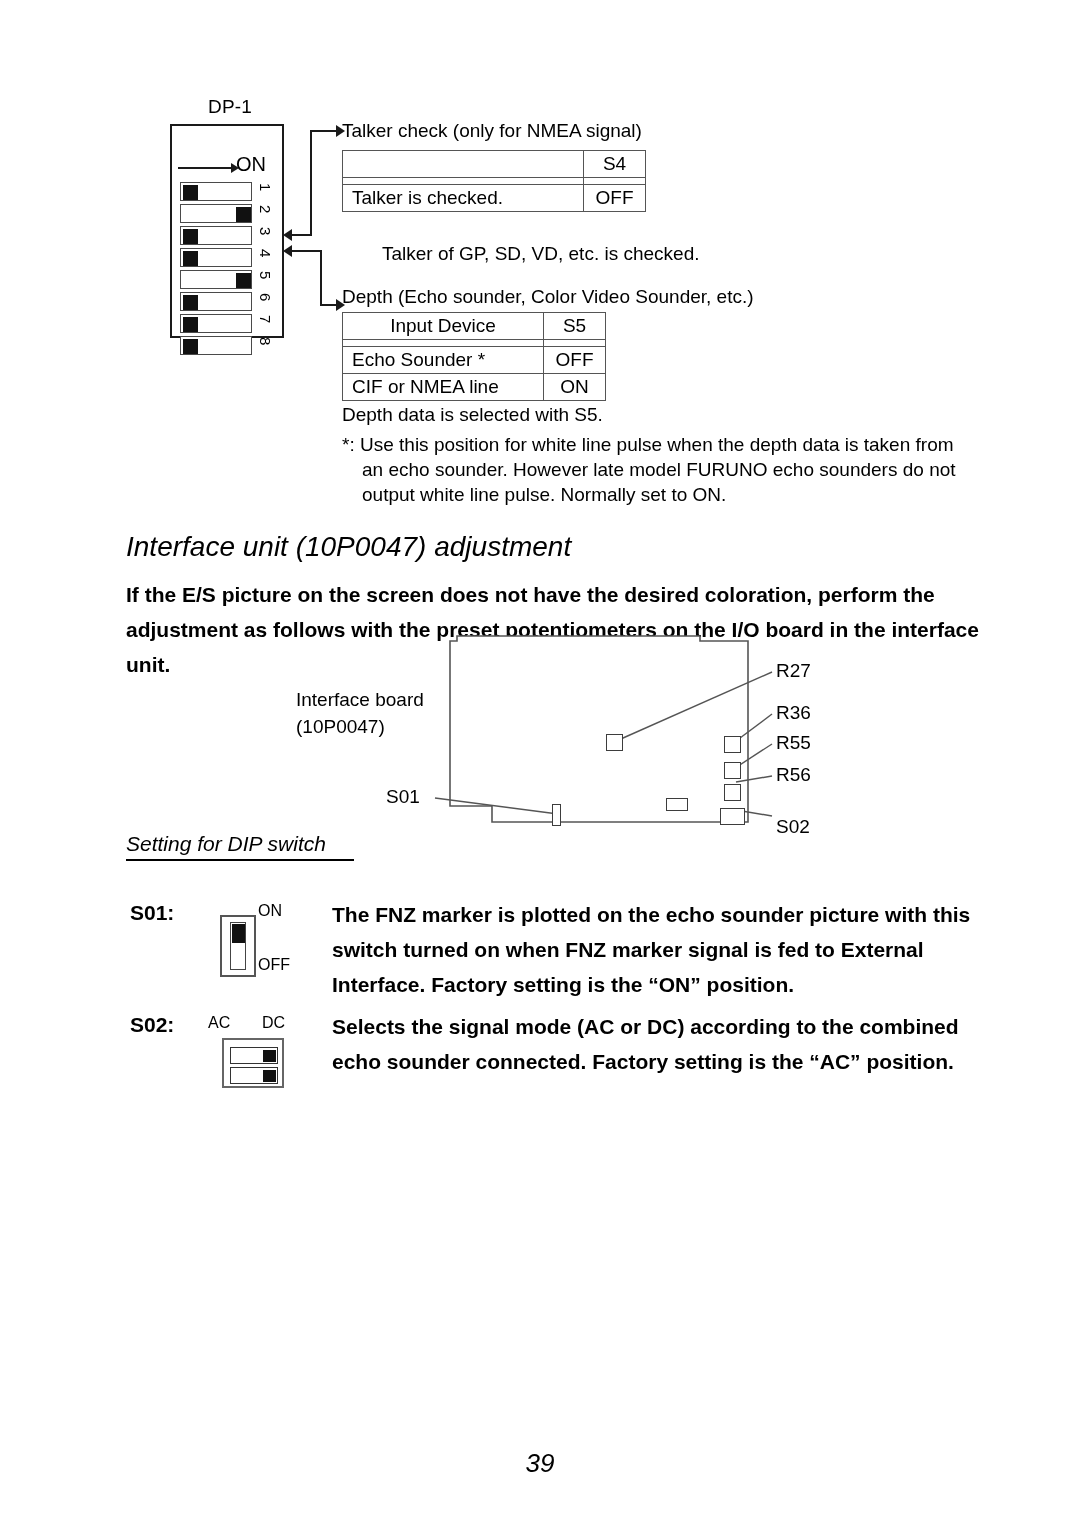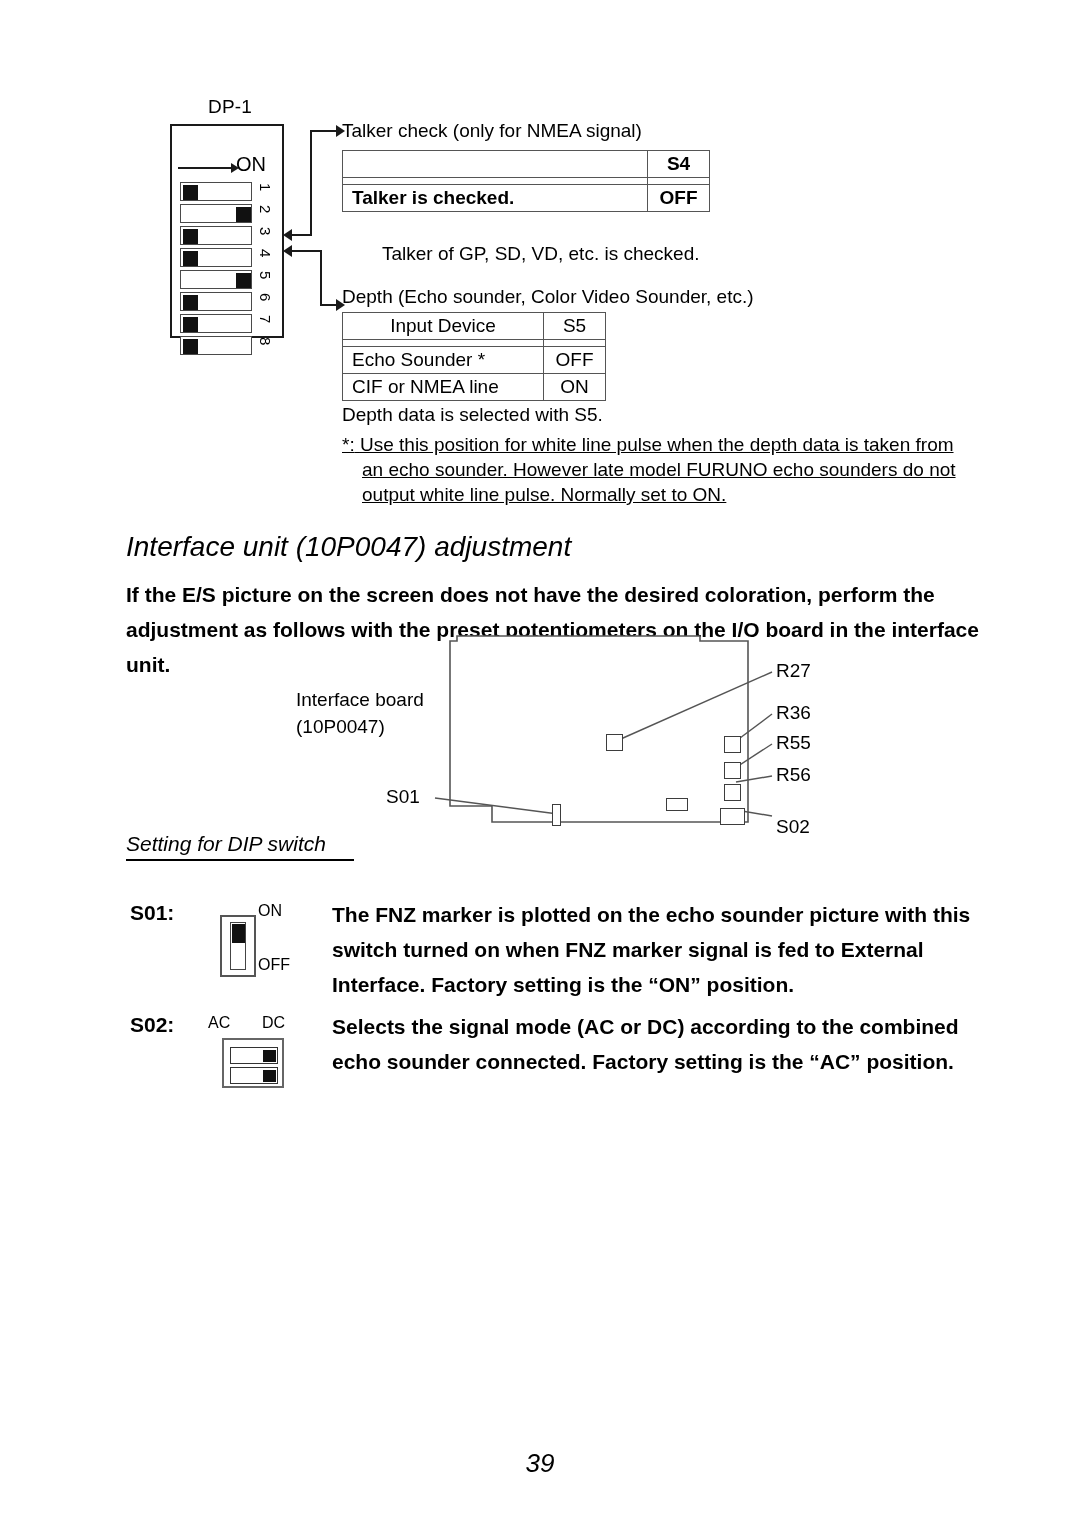--- a/index.html
+++ b/index.html
@@ -155,21 +155,20 @@
     font-size: 19px;
     white-space: nowrap;
   }
   #footnote {
     position: absolute;
     left: 342px;
     top: 432px;
     width: 620px;
     font-size: 19px;
     line-height: 25px;
-    text-decoration: underline;
   }
   #footnote .fn-body {
     display: block;
     padding-left: 20px;
     text-indent: -20px;
   }
 
   
   #sec-heading {
     position: absolute;
@@ -397,21 +396,21 @@
 
 <div class="conn" style="left:288px; top:250px; width:62px; height:62px;">
   <div class="seg-h" style="left:4px;  top:0px;  width:30px; height:2px;"></div>
   <div class="seg-v" style="left:32px; top:0px;  width:2px;  height:56px;"></div>
   <div class="seg-h" style="left:32px; top:54px; width:18px; height:2px;"></div>
   <div class="arrow-l" style="left:-5px; top:-5px;"></div>
   <div class="arrow-r" style="left:48px; top:49px;"></div>
 </div>
 
 <div class="cap" style="left:342px; top:120px;">Talker check (only for NMEA signal)</div>
-<table class="tbl" style="left:342px; top:150px; width:368px;font-weight:bold;">
+<table class="tbl" style="left:342px; top:150px; width:304px;">
   <tbody>
       <tr>
     <td></td>
     <td class="val">S4</td>
   </tr>
   <tr class="spacer">
     <td></td>
         <td class="val"></td>
   </tr>
   <tr>

